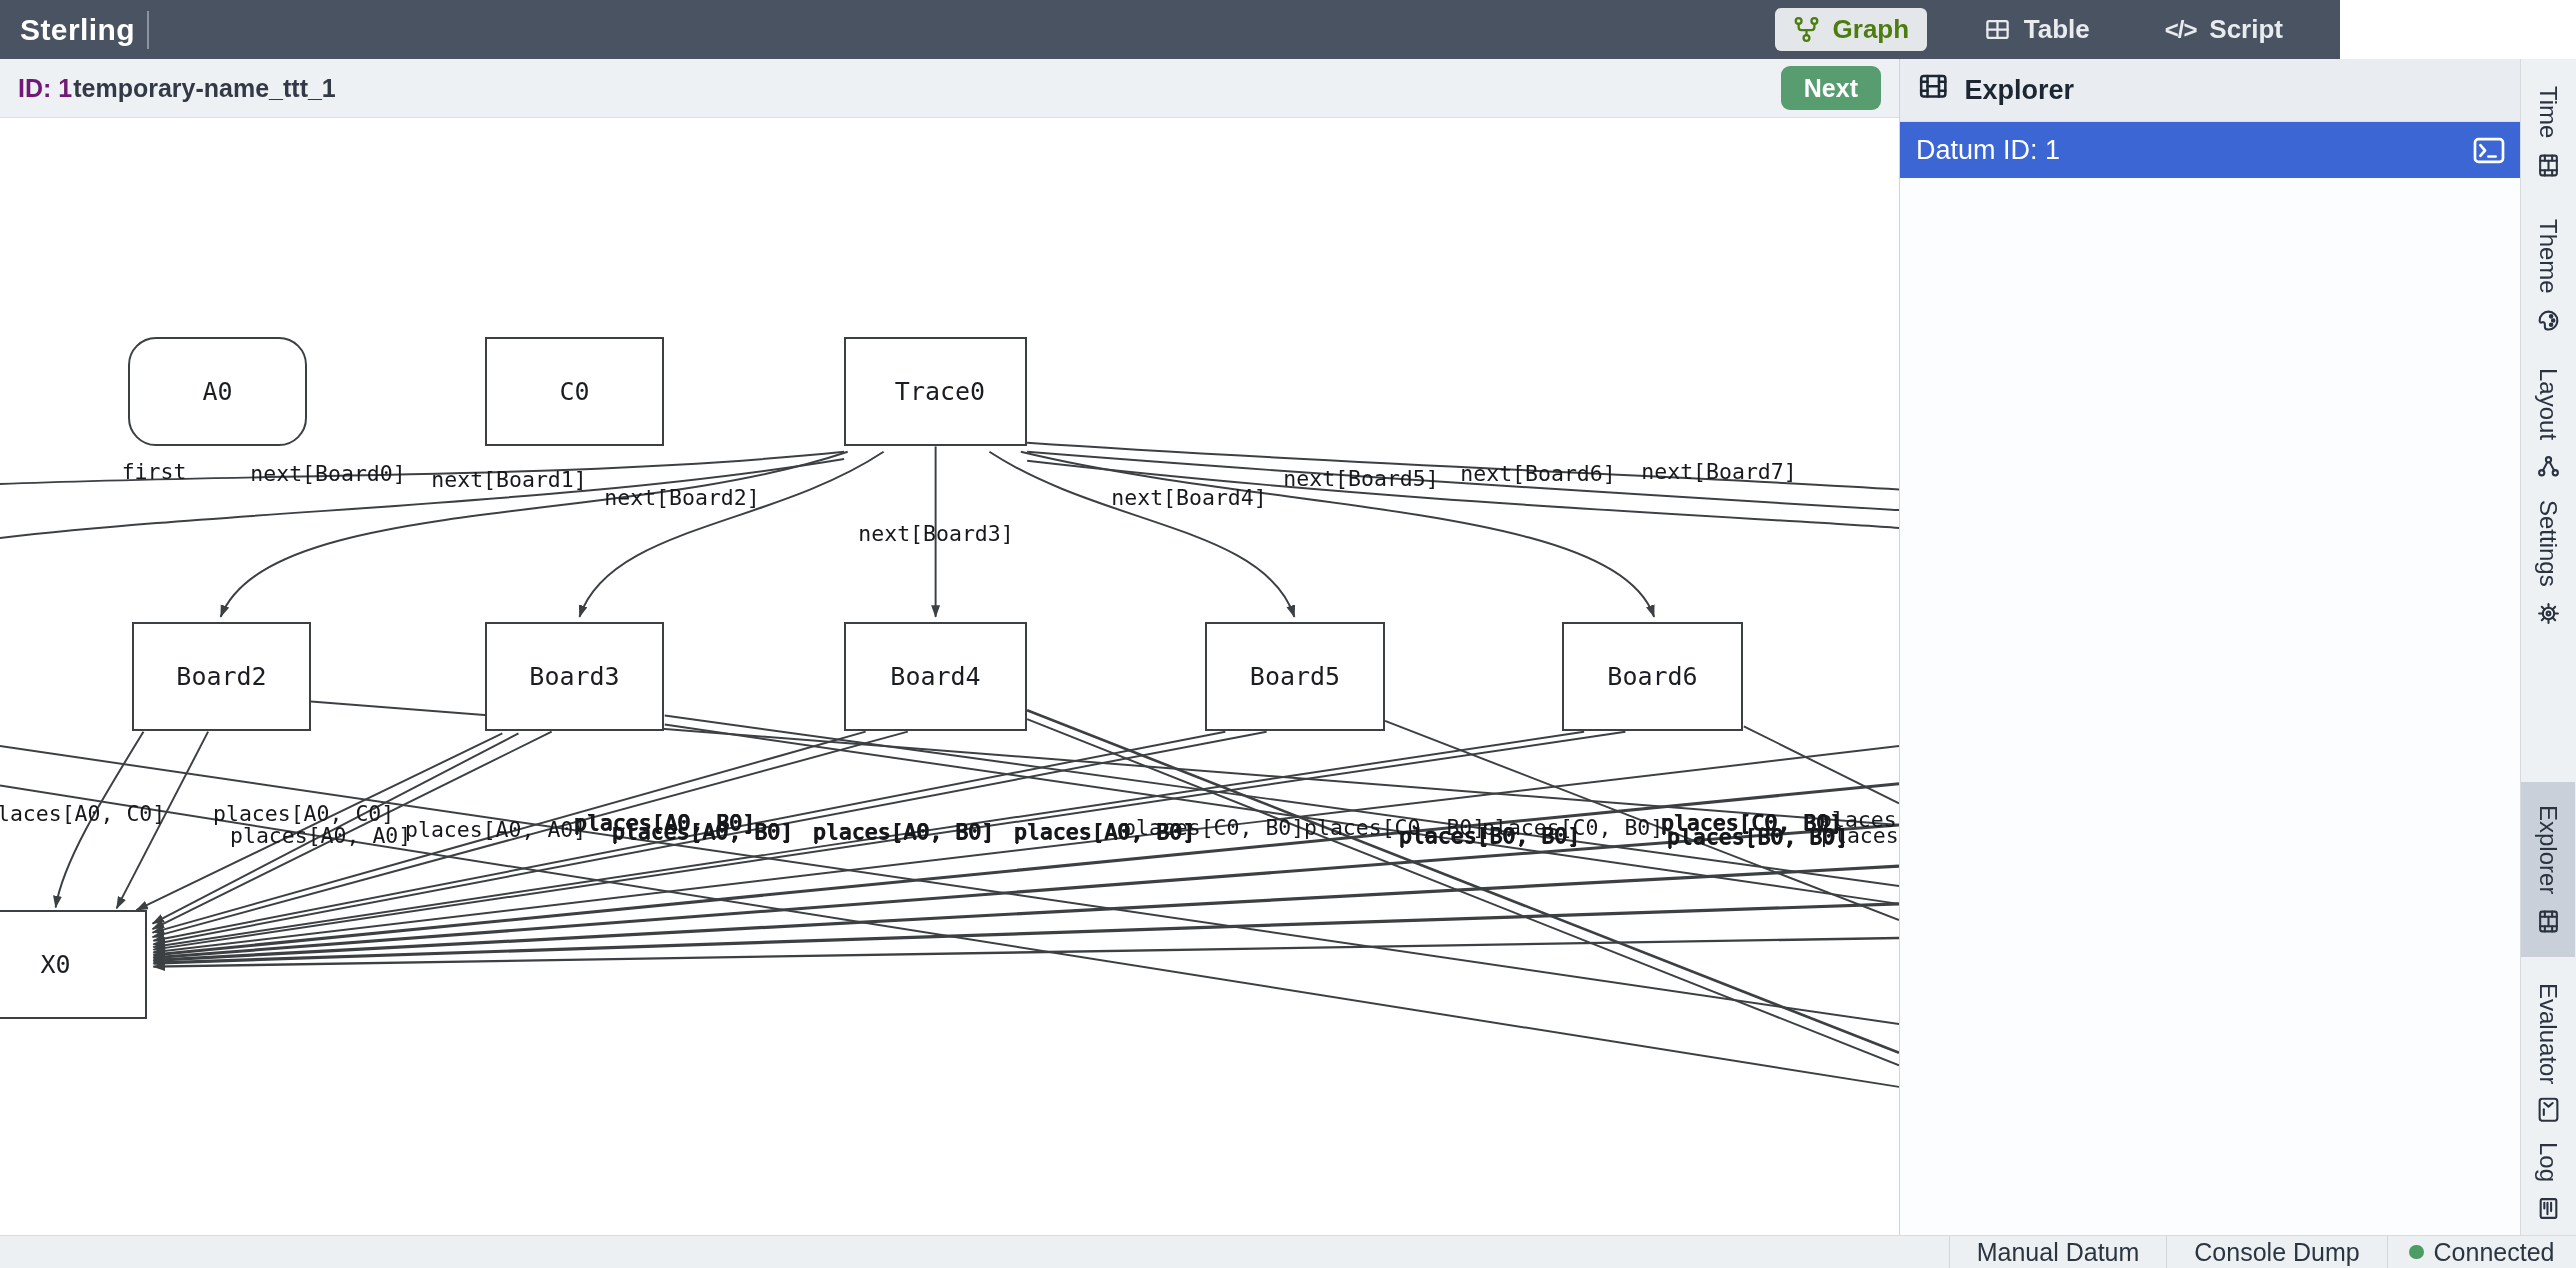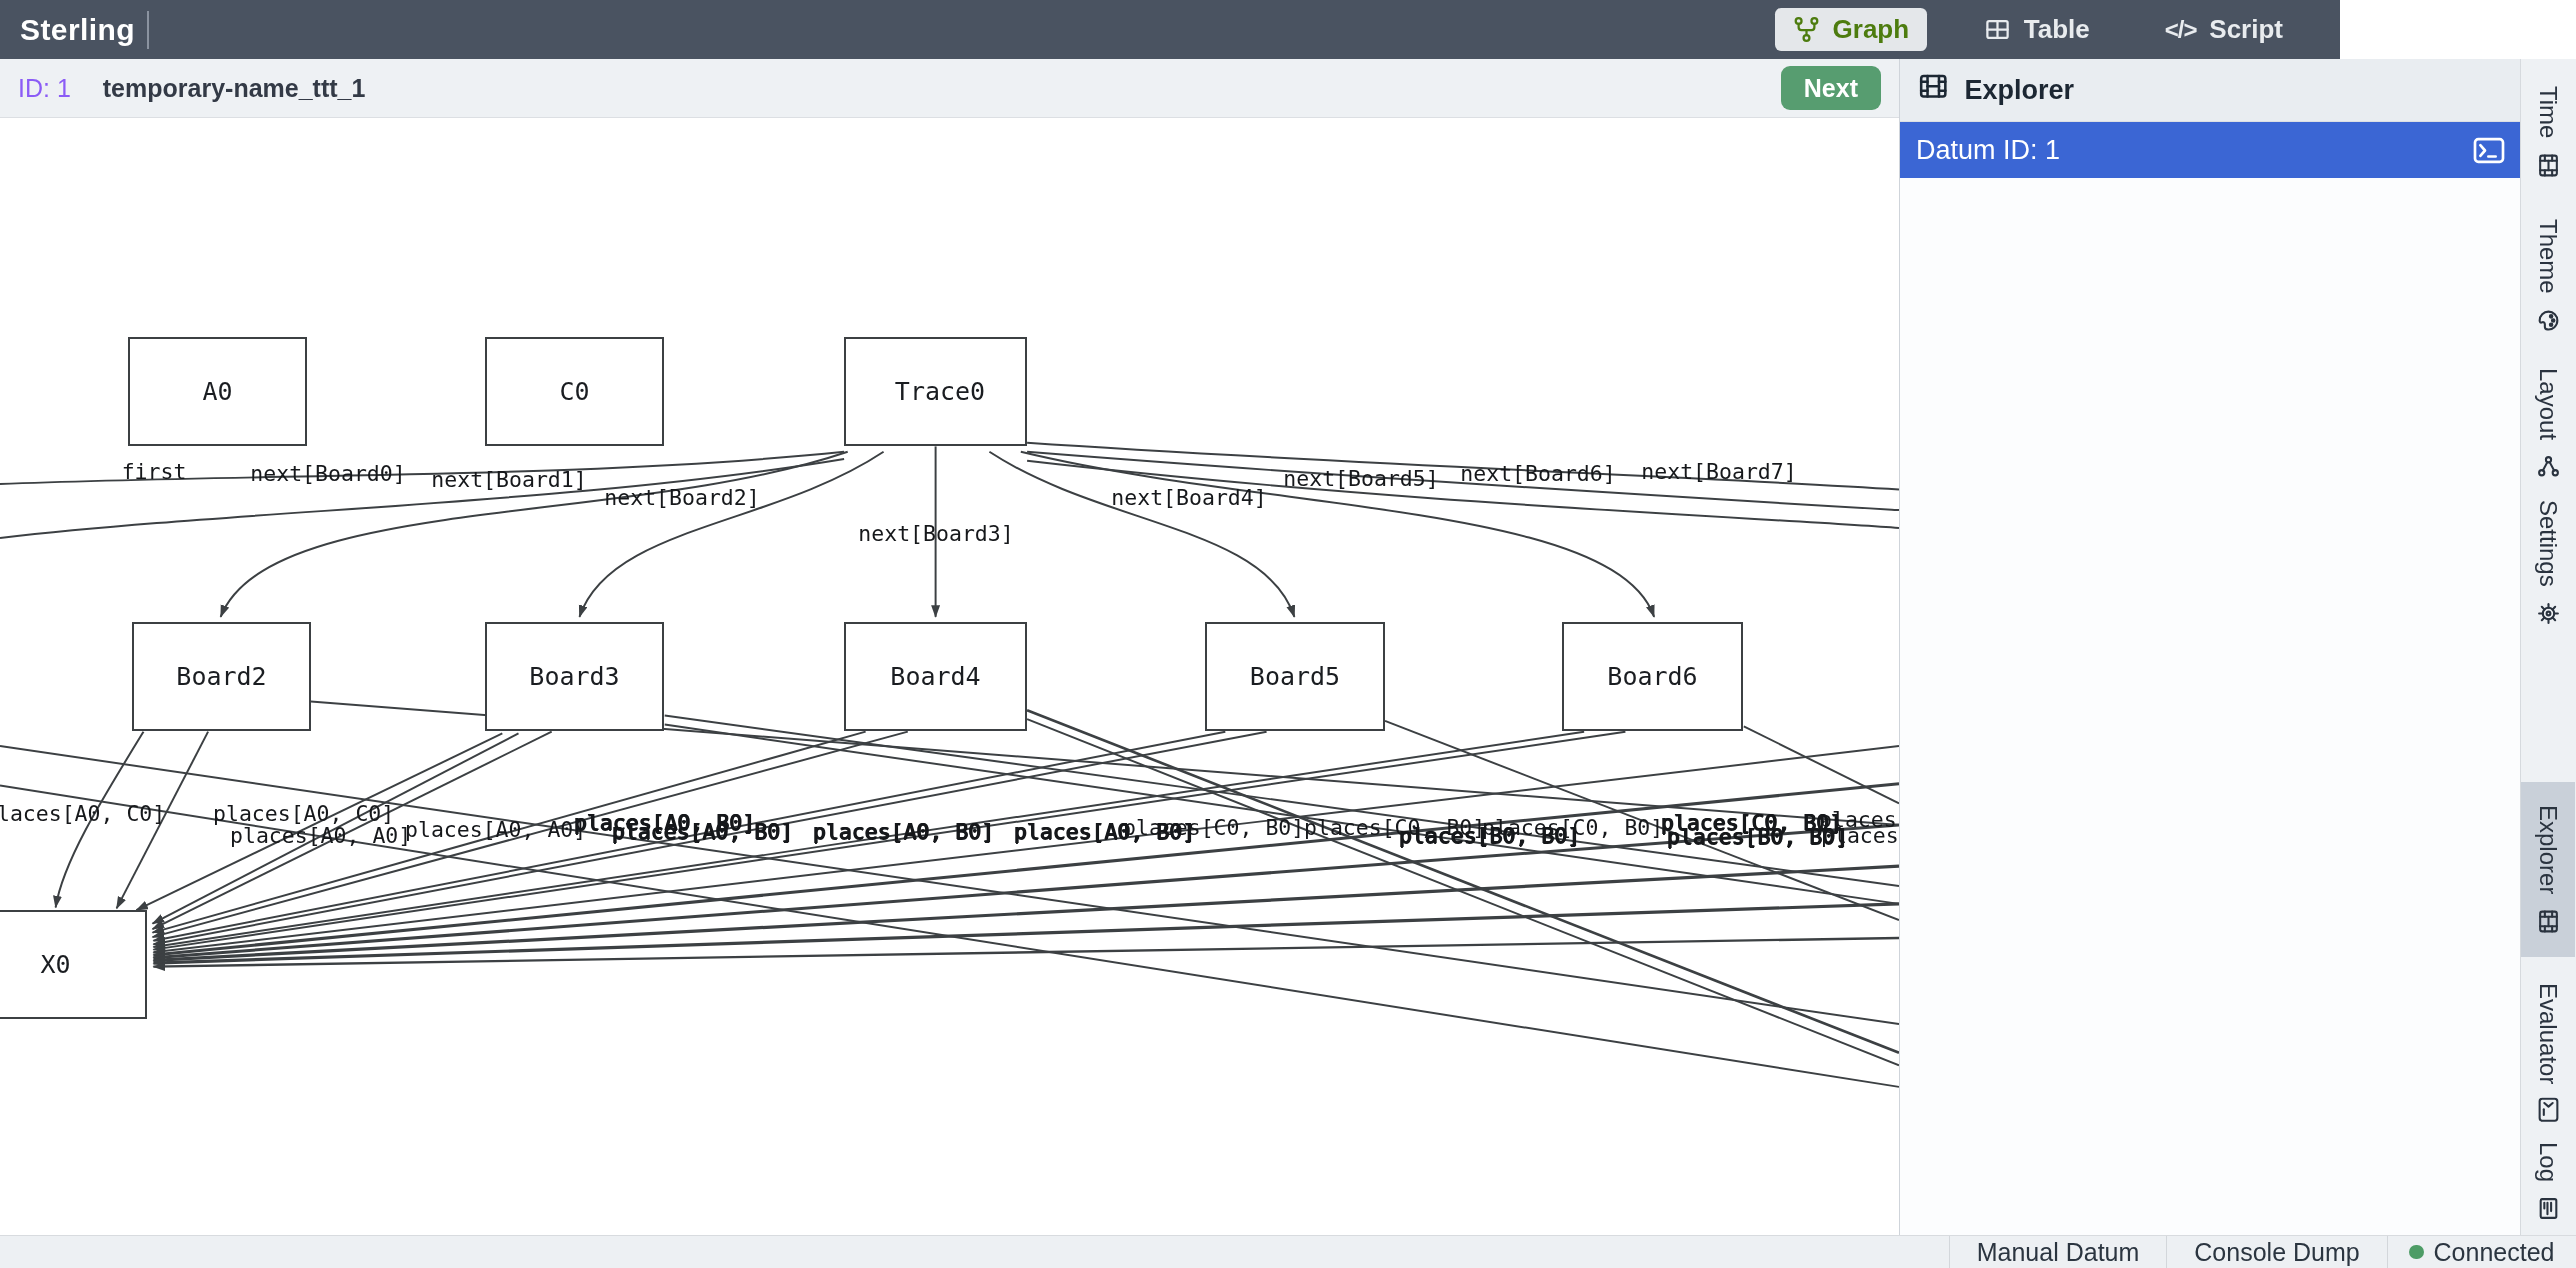--- a/index.html
+++ b/index.html
@@ -17,21 +17,21 @@
              font-size:26px; font-weight:600; padding:6.3px 18px; margin-right:39px;
              border-radius:6.3px; cursor:pointer; }
   .top-tab svg, .top-tab .code-glyph { display:block; }
   .top-tab.active { background:#e4e7ea; color:#4d7c0f; }
   .code-glyph { font-size:24px; font-weight:700; letter-spacing:-0.9px; }
 
   
   #idbar { position:absolute; left:0; top:59px; width:1899px; height:59px;
            background:#eef1f4; border-bottom:1.8px solid #dcdfe3;
            display:flex; align-items:center; padding:0 18px; }
-  .id-label { color:#8b5cf6; font-size:25px; margin-right:32px; }
+  .id-label { color:#701a75; font-size:25px; margin-right:1px;font-weight:bold; }
   .id-name  { color:#333a46; font-size:25px; font-weight:700; }
   #idbar .spacer { flex:1; }
   .next-btn { background:#579d70; color:#fff; font-size:25px; font-weight:600;
               border:none; border-radius:9px; padding:7.2px 23px; cursor:pointer; }
 
   
   #canvas { position:absolute; left:0; top:118px; width:1899px; height:1117px;
             background:#fff; overflow:hidden; }
   #edges { position:absolute; left:0; top:0; }
   .gnode { position:absolute; background:#fff; border:2.2px solid #3c4043;
@@ -170,21 +170,21 @@
         <path d="M 1145 660 L 2117 1042" stroke-width="3"></path>
         <path d="M 1145 670 L 2117 1056"></path>
         <path d="M 1544 672 L 2117 894"></path>
         <path d="M 1944 678 L 2117 764"></path>
 
         <path d="M 0 700 L 2117 1010"></path>
         <path d="M 0 744 L 2117 1080"></path>
       </g>
     </svg>
 
-  <div class="gnode" style="left: 128px; top: 219px; width: 179px; height: 109px;">A0</div>
+  <div class="gnode" style="left: 128px; top: 219px; width: 179px; height: 109px; border-radius: 28px;">A0</div>
       <div class="gnode" style="left: 485px; top: 219px; width: 179px; height: 109px;">C0</div>
       <div class="gnode" style="left: 844px; top: 219px; width: 183px; height: 109px; padding-left: 9px;">Trace0</div>
       <div class="gnode" style="left: 132px; top: 504px; width: 179px; height: 109px;">Board2</div>
       <div class="gnode" style="left: 485px; top: 504px; width: 179px; height: 109px;">Board3</div>
       <div class="gnode" style="left: 844px; top: 504px; width: 183px; height: 109px;">Board4</div>
       <div class="gnode" style="left: 1205px; top: 504px; width: 180px; height: 109px;">Board5</div>
       <div class="gnode" style="left: 1562px; top: 504px; width: 181px; height: 109px;">Board6</div>
       <div class="gnode" style="left: -36px; top: 792px; width: 183px; height: 109px;">X0</div>
       <div class="elabel" style="left: 154px; top: 353px;">first</div>
       <div class="elabel" style="left: 328px; top: 355px;">next[Board0]</div>

